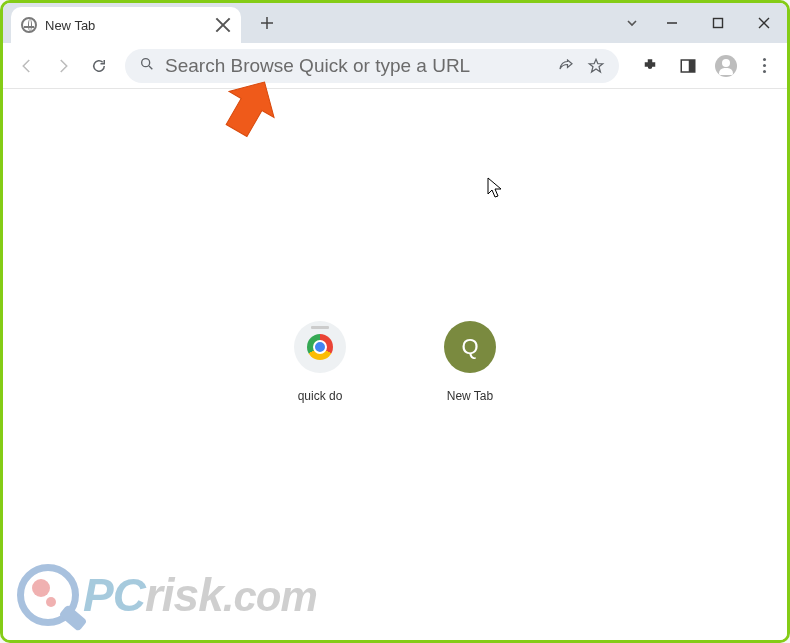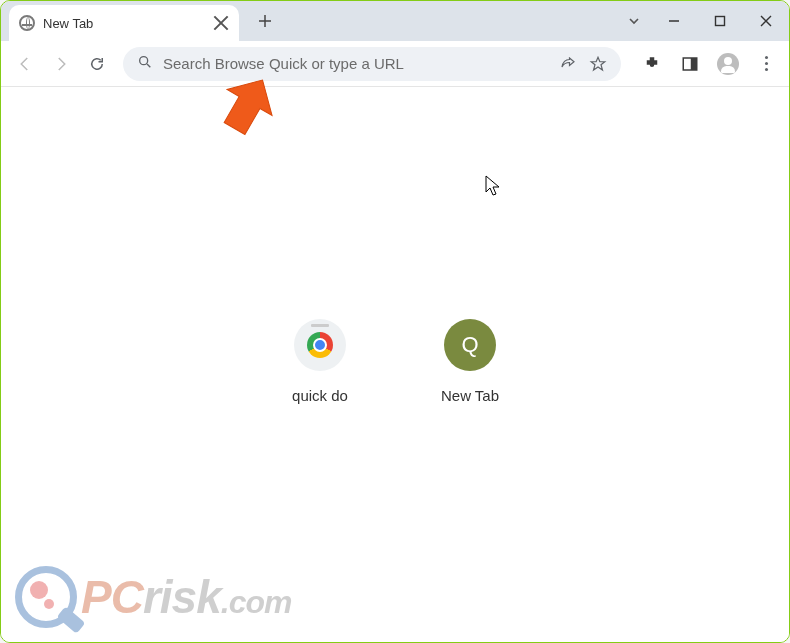--- a/index.html
+++ b/index.html
@@ -8,21 +8,21 @@
   background: #f5f5f5;
   width: 790px;
   height: 643px;
   overflow: hidden;
   position: relative;
 }
 .browser-window {
   width: 790px;
   height: 643px;
   background: #fff;
-  border: 1px solid #84cc16;
+  border: 3px solid #84cc16;
   border-radius: 10px;
   overflow: hidden;
   position: relative;
 }
 .titlebar {
   height: 40px;
   background: #dde3ea;
   display: flex;
   align-items: center;
   position: relative;
@@ -137,21 +137,21 @@
   margin: 0 6px;
   gap: 10px;
 }
 .omnibox-search-icon { color: #5f6368; flex-shrink: 0; }
 .omnibox-search-icon svg { width: 16px; height: 16px; }
 .omnibox-input {
   flex: 1;
   border: none;
   background: transparent;
   outline: none;
-  font-size: 15px;
+  font-size: 19px;
   color: #333;
 }
 .omnibox-input::placeholder { color: #6b6b6b; }
 .omnibox-right {
   display: flex;
   align-items: center;
   gap: 12px;
   color: #5f6368;
 }
 .omnibox-right .ico { cursor: pointer; display:flex; }
@@ -244,21 +244,21 @@
 .q-logo {
   width: 52px; height: 52px;
   background: #7a8a3f;
   border-radius: 50%;
   display: flex; align-items: center; justify-content: center;
   color: #fff;
   font-size: 22px;
   font-weight: 400;
 }
 .shortcut-label {
-  font-size: 15px;
+  font-size: 12px;
   color: #333;
   text-align: left;
 }
 .chrome-with-bar { position: relative; }
 .chrome-with-bar::after {
   content:"";
   position:absolute; top:-8px; left:4px;
   width:18px; height:3px; background:#ccc; border-radius:1px;
 }
 
@@ -306,23 +306,23 @@
   width:26px; height:14px; background:#0a4fa2;
   transform: rotate(40deg);
   border-radius:4px;
 }
 .pcrisk-text {
   font-size: 46px;
   font-style: italic;
   font-weight: 600;
   letter-spacing: -1px;
 }
-.pcrisk-text .pc { color: #c2410c; }
+.pcrisk-text .pc { color: #0369a1; }
 .pcrisk-text .risk { color: #777; margin-top: 32px; }
-.pcrisk-text .com { color: #777; font-size: 32px; }
+.pcrisk-text .com { color: #777; font-size: 42px; }
 </style>
 </head>
 <body>
 
 <div class="browser-window">
 
   <div class="titlebar">
     <div class="tab">
       <div class="tab-favicon"></div>
       <div class="tab-title">New Tab</div>

